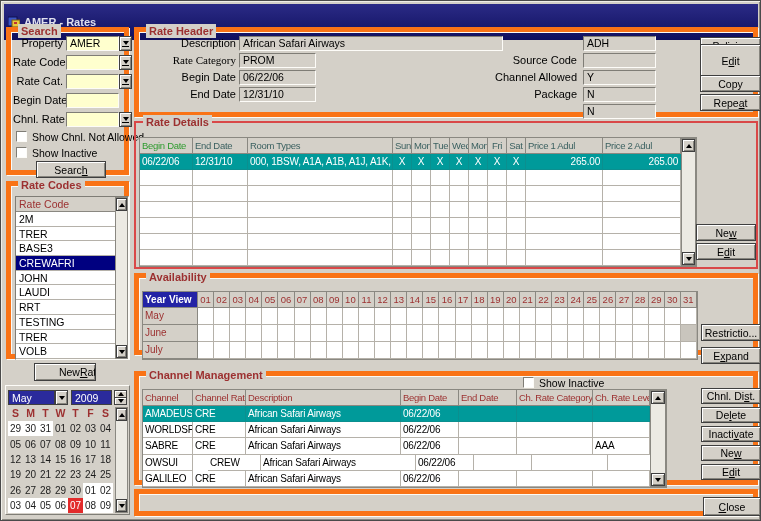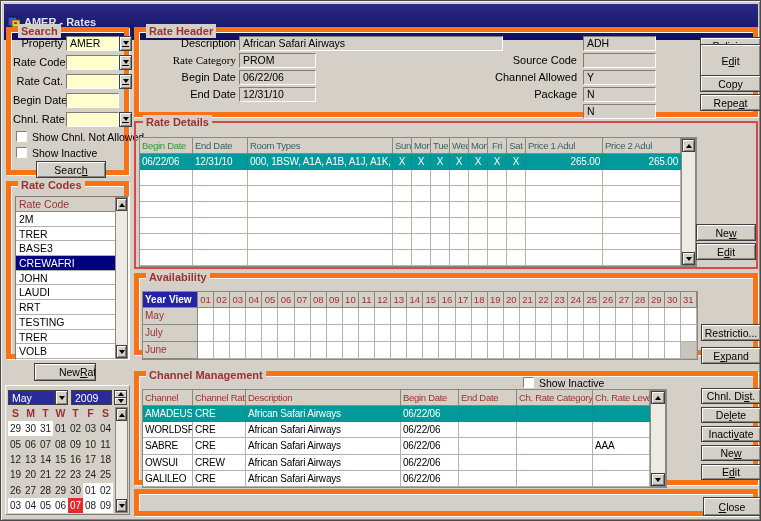--- a/index.html
+++ b/index.html
@@ -479,20 +479,54 @@
             <div class="av-cell"></div>
             <div class="av-cell"></div>
             <div class="av-cell"></div>
             <div class="av-cell"></div>
             <div class="av-cell"></div>
             <div class="av-cell"></div>
             <div class="av-cell"></div>
             <div class="av-cell"></div>
           </div>
           <div class="av-row">
+            <div class="av-lab">June</div>
+            <div class="av-cell"></div>
+            <div class="av-cell"></div>
+            <div class="av-cell"></div>
+            <div class="av-cell"></div>
+            <div class="av-cell"></div>
+            <div class="av-cell"></div>
+            <div class="av-cell"></div>
+            <div class="av-cell"></div>
+            <div class="av-cell"></div>
+            <div class="av-cell"></div>
+            <div class="av-cell"></div>
+            <div class="av-cell"></div>
+            <div class="av-cell"></div>
+            <div class="av-cell"></div>
+            <div class="av-cell"></div>
+            <div class="av-cell"></div>
+            <div class="av-cell"></div>
+            <div class="av-cell"></div>
+            <div class="av-cell"></div>
+            <div class="av-cell"></div>
+            <div class="av-cell"></div>
+            <div class="av-cell"></div>
+            <div class="av-cell"></div>
+            <div class="av-cell"></div>
+            <div class="av-cell"></div>
+            <div class="av-cell"></div>
+            <div class="av-cell"></div>
+            <div class="av-cell"></div>
+            <div class="av-cell"></div>
+            <div class="av-cell"></div>
+            <div class="av-cell dis"></div>
+          </div>
+          <div class="av-row">
             <div class="av-lab">July</div>
             <div class="av-cell"></div>
             <div class="av-cell"></div>
             <div class="av-cell"></div>
             <div class="av-cell"></div>
             <div class="av-cell"></div>
             <div class="av-cell"></div>
             <div class="av-cell"></div>
             <div class="av-cell"></div>
             <div class="av-cell"></div>
@@ -511,54 +545,20 @@
             <div class="av-cell"></div>
             <div class="av-cell"></div>
             <div class="av-cell"></div>
             <div class="av-cell"></div>
             <div class="av-cell"></div>
             <div class="av-cell"></div>
             <div class="av-cell"></div>
             <div class="av-cell"></div>
             <div class="av-cell"></div>
             <div class="av-cell"></div>
-          </div>
-          <div class="av-row">
-            <div class="av-lab">June</div>
-            <div class="av-cell"></div>
-            <div class="av-cell"></div>
-            <div class="av-cell"></div>
-            <div class="av-cell"></div>
-            <div class="av-cell"></div>
-            <div class="av-cell"></div>
-            <div class="av-cell"></div>
-            <div class="av-cell"></div>
-            <div class="av-cell"></div>
-            <div class="av-cell"></div>
-            <div class="av-cell"></div>
-            <div class="av-cell"></div>
-            <div class="av-cell"></div>
-            <div class="av-cell"></div>
-            <div class="av-cell"></div>
-            <div class="av-cell"></div>
-            <div class="av-cell"></div>
-            <div class="av-cell"></div>
-            <div class="av-cell"></div>
-            <div class="av-cell"></div>
-            <div class="av-cell"></div>
-            <div class="av-cell"></div>
-            <div class="av-cell"></div>
-            <div class="av-cell"></div>
-            <div class="av-cell"></div>
-            <div class="av-cell"></div>
-            <div class="av-cell"></div>
-            <div class="av-cell"></div>
-            <div class="av-cell"></div>
-            <div class="av-cell"></div>
-            <div class="av-cell dis"></div>
           </div>
         </div>
     </div>
     <div class="btn" style="left:562px;top:46px;width:60px;height:17px;">Restrictio...</div>
     <div class="btn" style="left:562px;top:69px;width:60px;height:17px;">E<u>x</u>pand</div>
   </div>
 
   <div class="grp" style="left:133px;top:370px;width:624px;height:114px;">
     <div class="grp-title">Channel Management</div>
     <span class="cb" style="left:384px;top:1px;"></span>
@@ -597,21 +597,21 @@
             <div class="td" style="flex: 0 0 50px;">SABRE</div>
             <div class="td" style="flex: 0 0 53px;">CRE</div>
             <div class="td" style="flex: 0 0 155px;">African Safari Airways</div>
             <div class="td" style="flex: 0 0 58px;">06/22/06</div>
             <div class="td" style="flex: 0 0 58px;"></div>
             <div class="td" style="flex: 0 0 76px;"></div>
             <div class="td" style="flex: 0 0 57px;">AAA</div>
           </div>
           <div class="trow" style="height: 16.2px;">
             <div class="td" style="flex: 0 0 50px;">OWSUI</div>
-            <div class="td" style="flex: 0 0 53px;">CREW</div>
+            <div class="td" style="flex: 0 0 53px; margin-left: 15px;">CREW</div>
             <div class="td" style="flex: 0 0 155px;">African Safari Airways</div>
             <div class="td" style="flex: 0 0 58px;">06/22/06</div>
             <div class="td" style="flex: 0 0 58px;"></div>
             <div class="td" style="flex: 0 0 76px;"></div>
             <div class="td" style="flex: 0 0 57px;"></div>
           </div>
           <div class="trow" style="height: 16.2px;">
             <div class="td" style="flex: 0 0 50px;">GALILEO</div>
             <div class="td" style="flex: 0 0 53px;">CRE</div>
             <div class="td" style="flex: 0 0 155px;">African Safari Airways</div>

